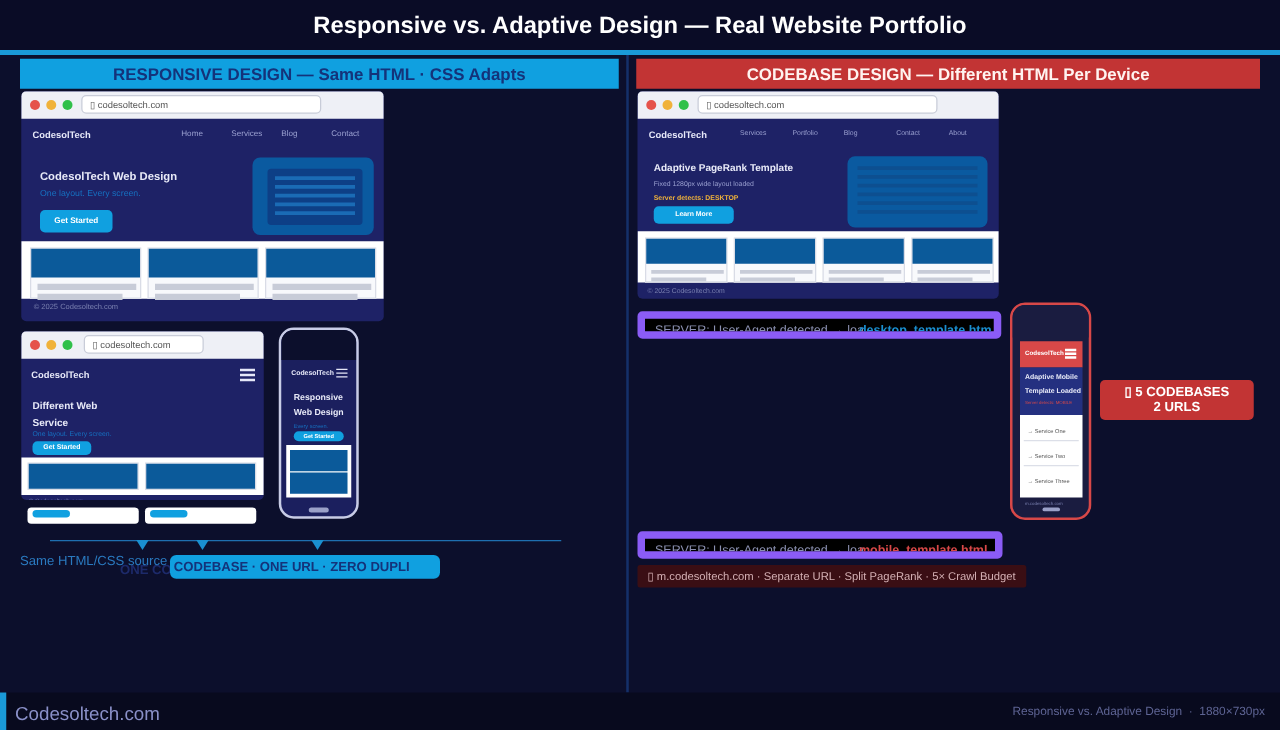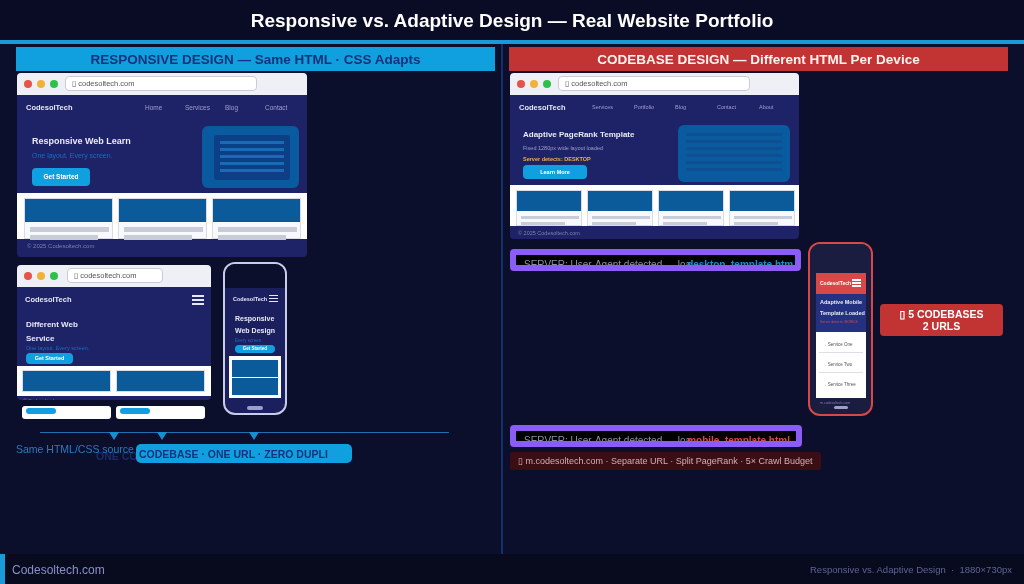--- a/index.html
+++ b/index.html
@@ -53,21 +53,21 @@
     <span class="dot dg" style="left:33px"></span>
     <div class="url" style="left:48px;width:192px">▯ codesoltech.com</div>
   </div>
   <div class="navbar">
     <span class="brand">CodesolTech</span>
     <span class="nav" style="left:128px">Home</span>
     <span class="nav" style="left:168px">Services</span>
     <span class="nav" style="left:208px">Blog</span>
     <span class="nav" style="left:248px">Contact</span>
   </div>
-  <div class="hero-title" style="left:15px;top:63px;font-size:9px">Responsive Web Learn</div>
+  <div class="hero-title" style="left:15px;top:63px;font-size:9px">CodesolTech Web Design</div>
   <div class="hero-sub" style="left:15px;top:79px">One layout. Every screen.</div>
   <div class="btn" style="left:15px;top:95px;width:58px;height:18px;font-size:6.5px;line-height:18px">Get Started</div>
   <div class="hero-img" style="left:185px;top:53px;width:97px;height:62px">
     <div class="inner" style="left:12px;top:9px;width:76px;height:45px"></div>
     <div class="ln" style="left:18px;top:15px;width:64px"></div>
     <div class="ln" style="left:18px;top:22px;width:64px"></div>
     <div class="ln" style="left:18px;top:29px;width:64px"></div>
     <div class="ln" style="left:18px;top:36px;width:64px"></div>
     <div class="ln" style="left:18px;top:43px;width:64px"></div>
   </div>
@@ -246,15 +246,15 @@
 </div>
 
 <div class="abs server" style="left:510px;top:425px;width:292px;height:22px;overflow:hidden">
   <span>SERVER:  User-Agent detected  →  loa</span><span class="file" style="color:#d84848;margin-left:-4px">mobile_template.html</span>
 </div>
 
 <div class="abs" style="left:510px;top:452px;height:18px;background:#3a0e14;color:#d4b0b4;font-size:9px;line-height:18px;padding:0 8px 0 8px;white-space:nowrap;border-radius:2px">▯  m.codesoltech.com  ·  Separate URL  ·  Split PageRank  ·  5× Crawl Budget</div>
 
 <div class="abs bottom">
   <div class="accent"></div>
-  <div class="abs" style="left:12px;top:9px;font-size:12px;color:#8a90c8">Codesoltech.com</div>
+  <div class="abs" style="left:12px;top:9px;font-size:15px;color:#8a90c8">Codesoltech.com</div>
   <div class="abs" style="right:12px;top:10px;font-size:9.5px;color:#5e6494;white-space:pre">Responsive vs. Adaptive Design  ·  1880×730px</div>
 </div>
 
 </body></html>

